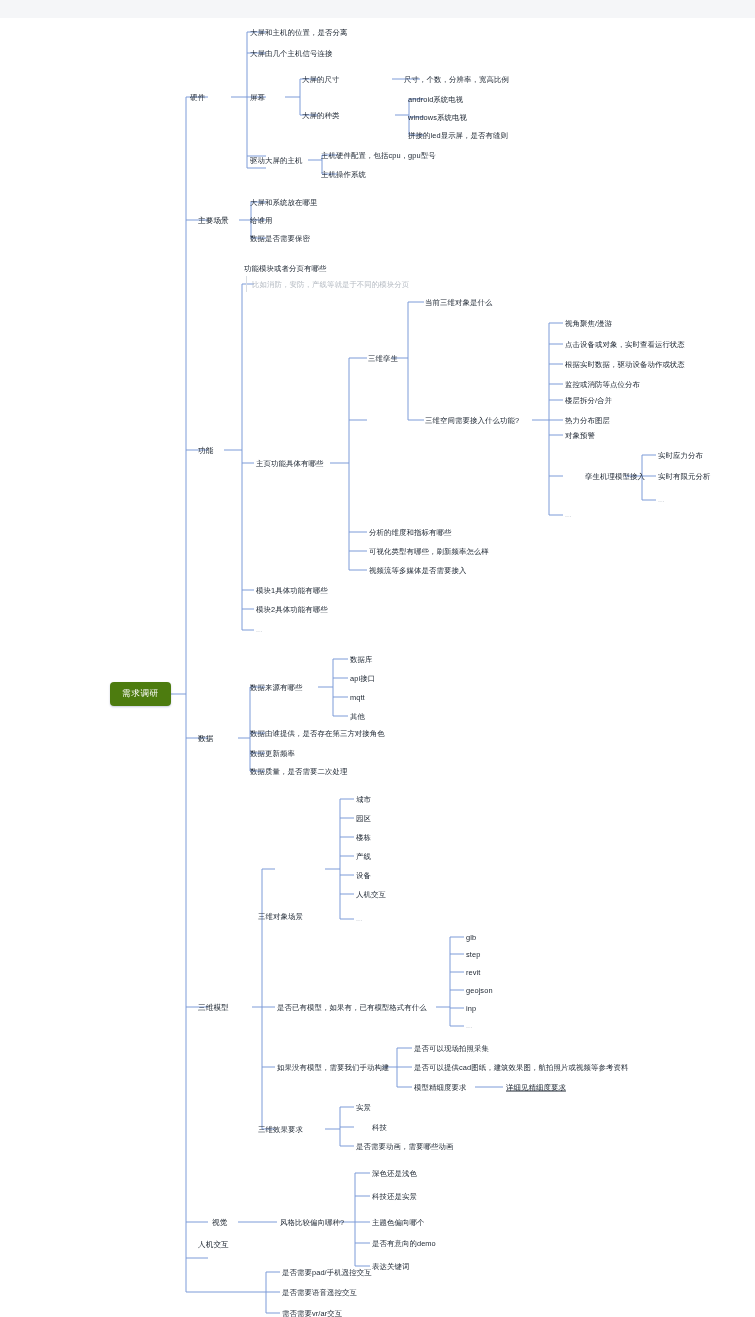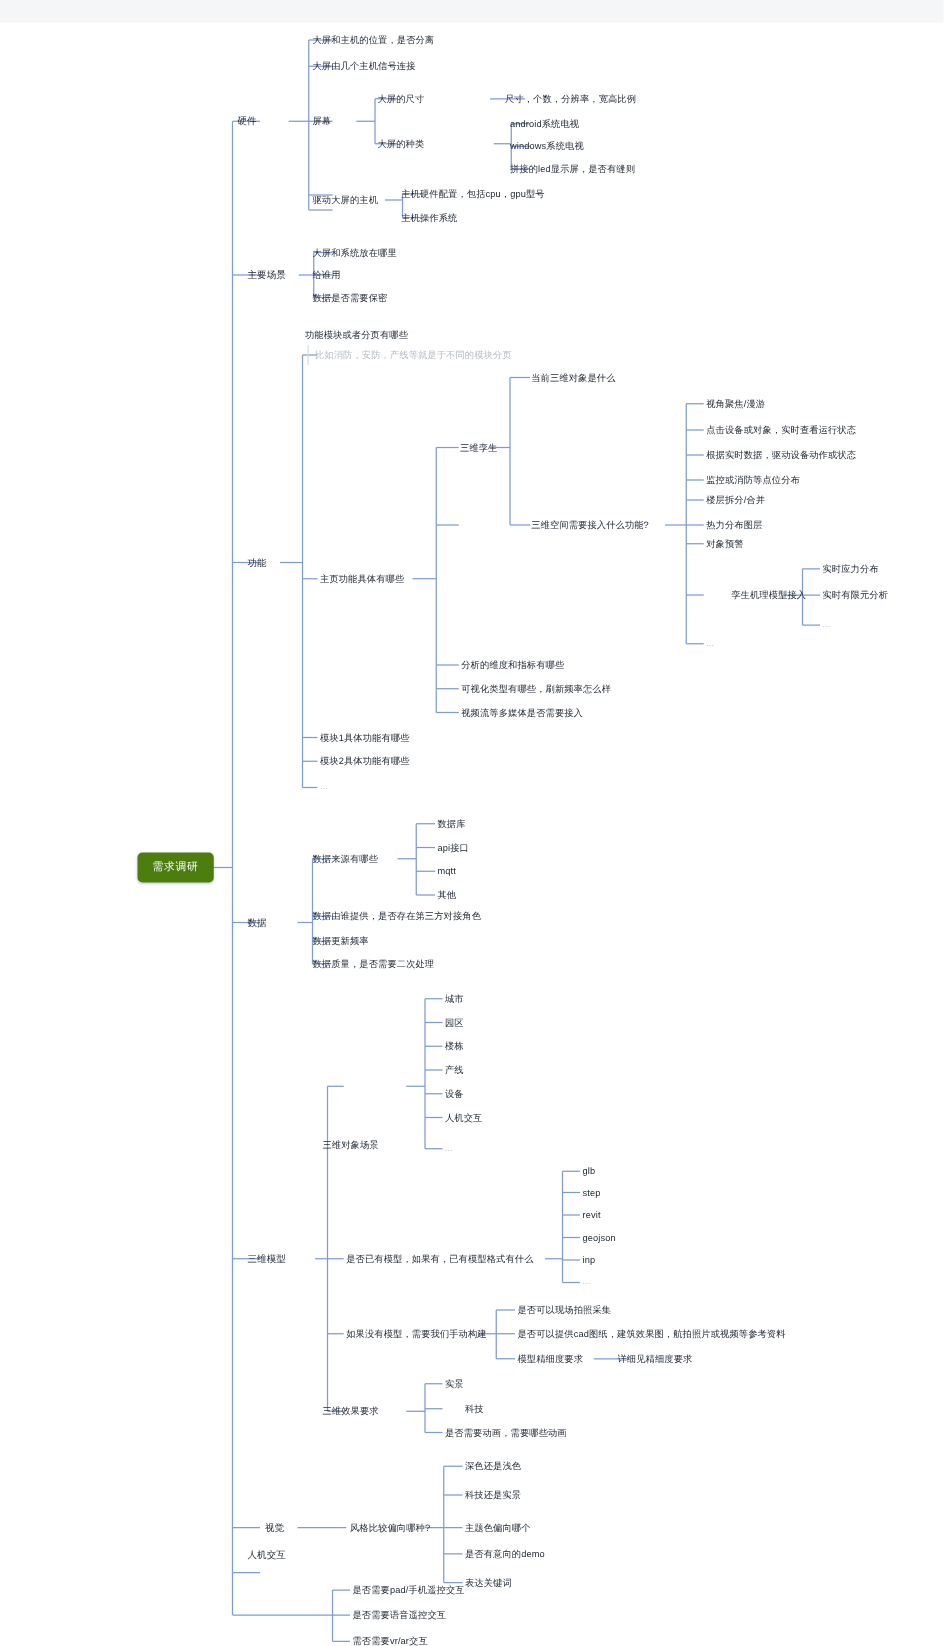--- a/index.html
+++ b/index.html
@@ -300,21 +300,21 @@
   <div class="node lvl2" style="left:466px;top:954px;">step</div>
   <div class="node lvl2" style="left:466px;top:972px;">revit</div>
   <div class="node lvl2" style="left:466px;top:990px;">geojson</div>
   <div class="node lvl2" style="left:466px;top:1008px;">inp</div>
   <div class="node lvl2 dim" style="left:466px;top:1026px;">...</div>
 
   <div class="node lvl2" style="left:277px;top:1067px;">如果没有模型，需要我们手动构建</div>
   <div class="node lvl2" style="left:414px;top:1048px;">是否可以现场拍照采集</div>
   <div class="node lvl2" style="left:414px;top:1067px;">是否可以提供cad图纸，建筑效果图，航拍照片或视频等参考资料</div>
   <div class="node lvl2" style="left:414px;top:1087px;">模型精细度要求</div>
-  <div class="node lvl2" style="left:494px;top:1087px;">详细见精细度要求</div>
+  <div class="node lvl2" style="left:506px;top:1087px;text-decoration:underline;">详细见精细度要求</div>
 
   <div class="node lvl2" style="left:258px;top:1129px;">三维效果要求</div>
   <div class="node lvl2" style="left:356px;top:1107px;">实景</div>
   <div class="node lvl2" style="left:356px;top:1127px;margin-left:16px;">科技</div>
   <div class="node lvl2" style="left:356px;top:1146px;">是否需要动画，需要哪些动画</div>
 
   <div class="node lvl1" style="left:212px;top:1222px;">视觉</div>
   <div class="node lvl2" style="left:280px;top:1222px;">风格比较偏向哪种?</div>
   <div class="node lvl2" style="left:372px;top:1173px;">深色还是浅色</div>
   <div class="node lvl2" style="left:372px;top:1196px;">科技还是实景</div>

